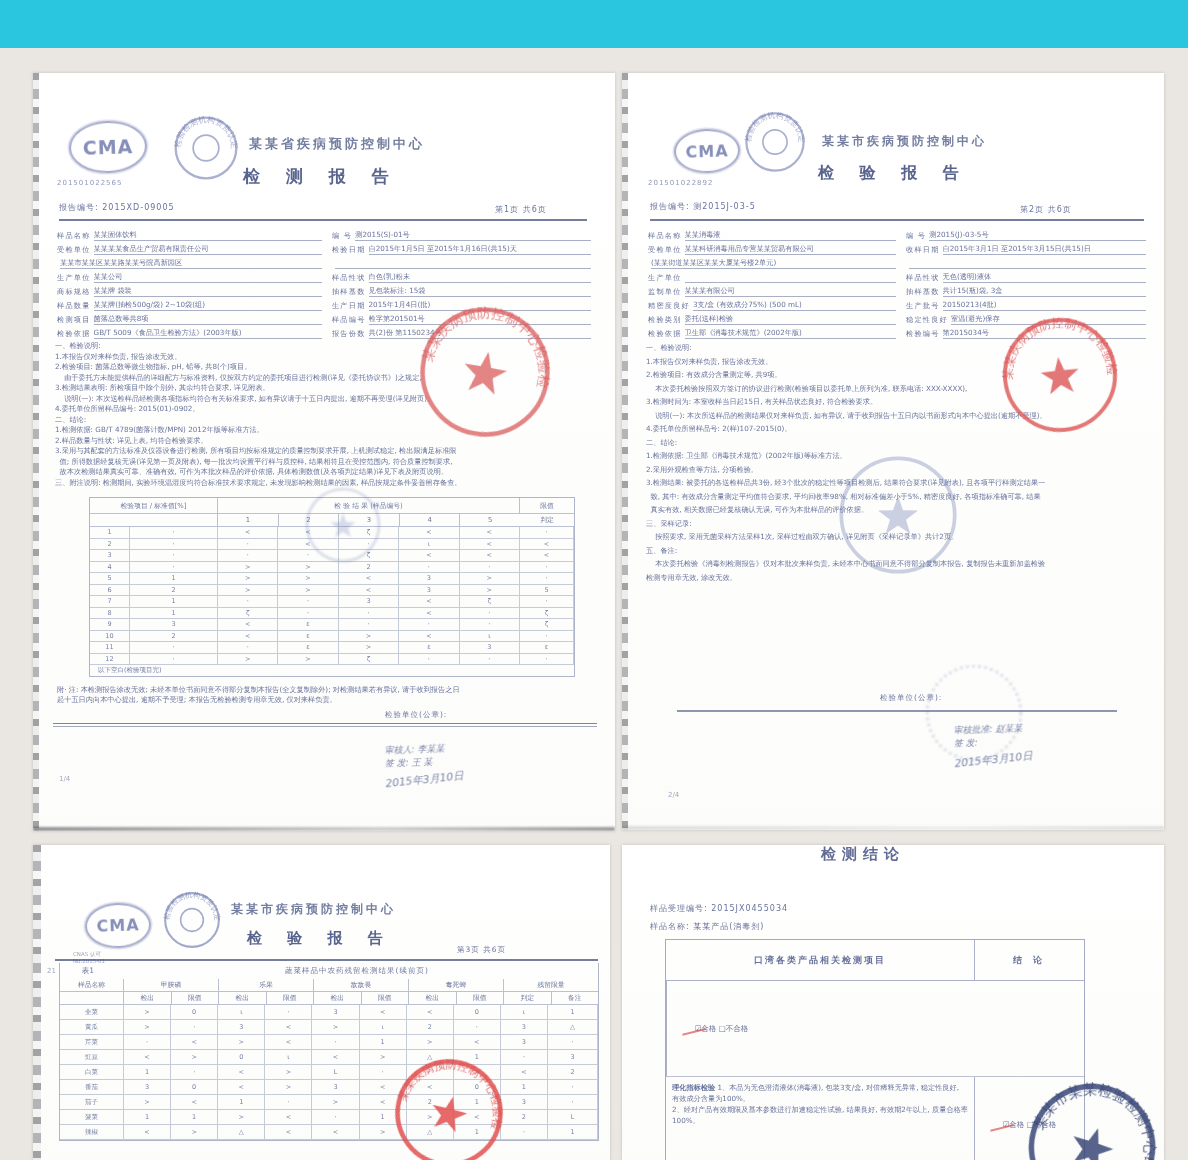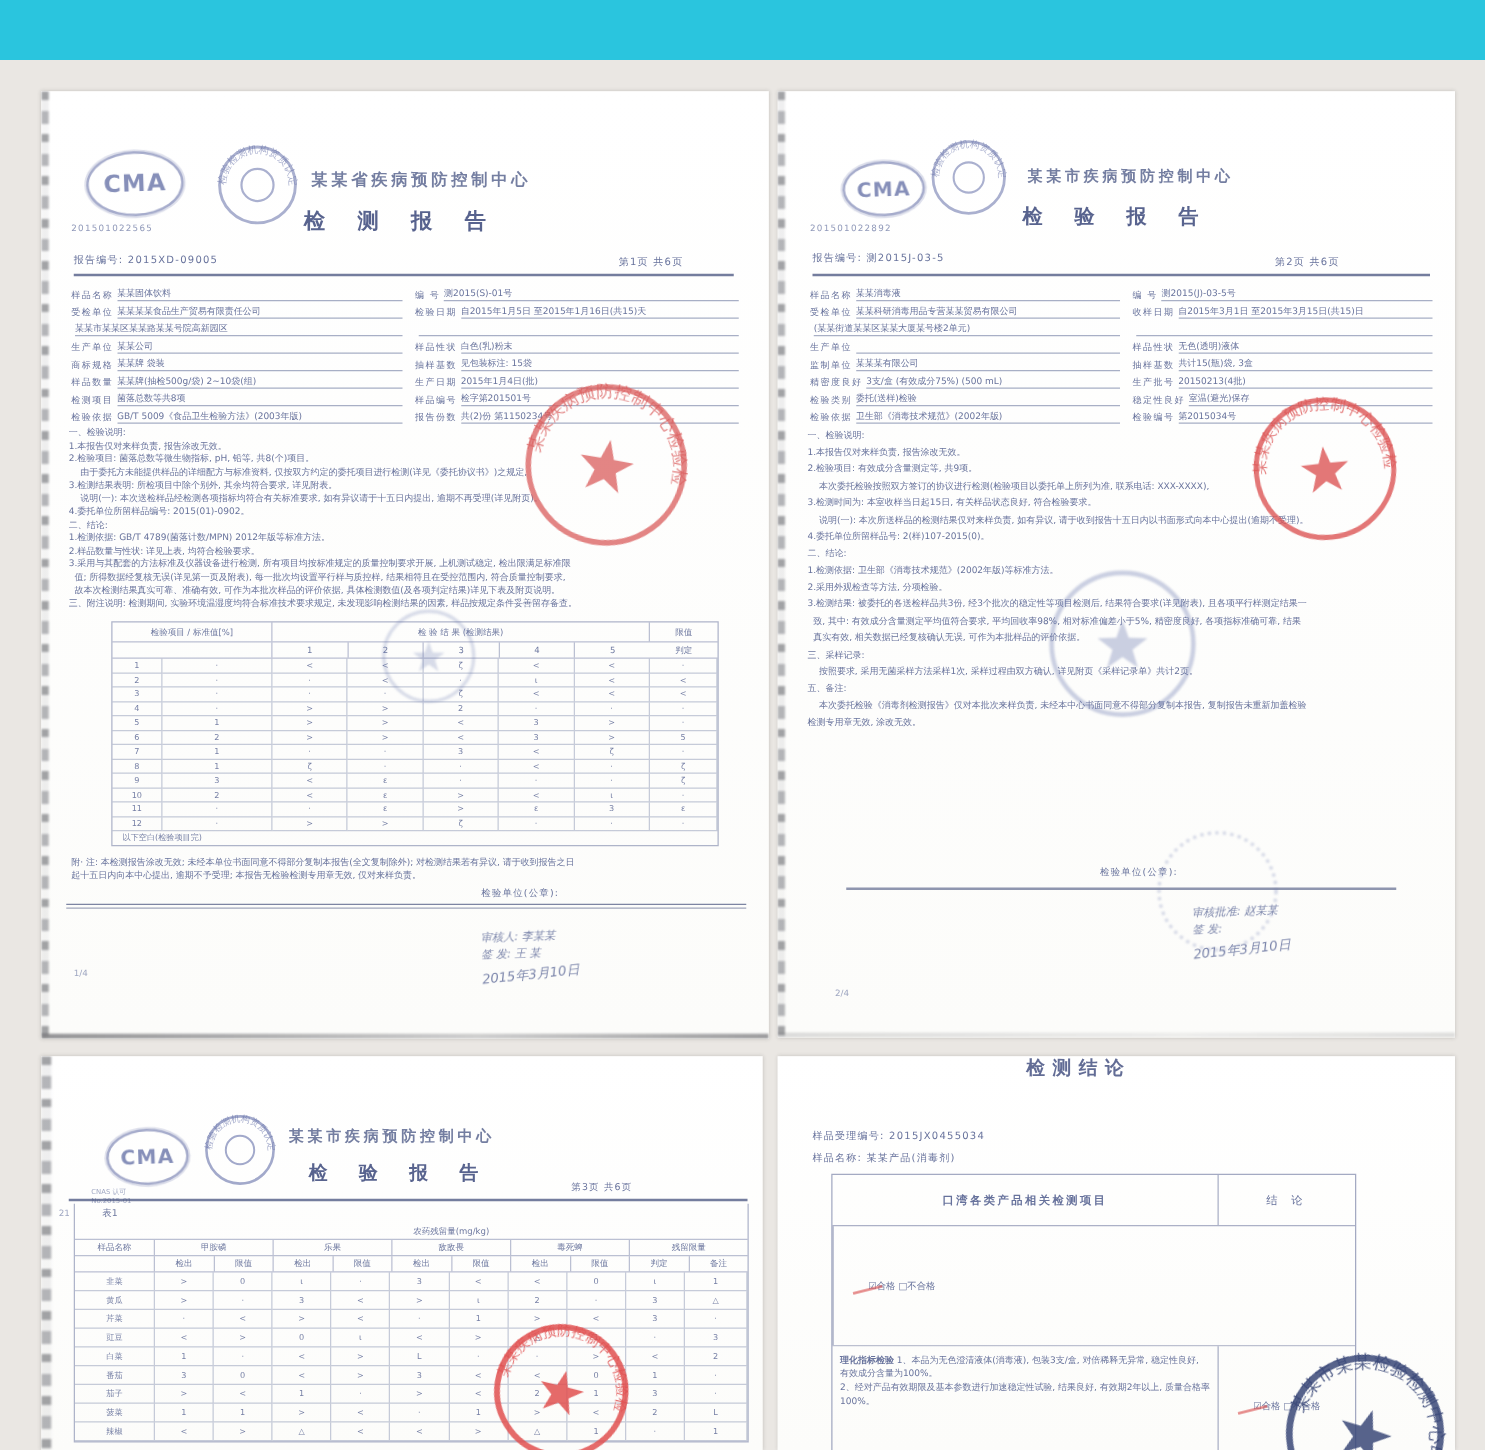--- a/index.html
+++ b/index.html
@@ -52,21 +52,21 @@
 .srule{position:absolute;height:1.5px;background:rgba(70,82,125,.6);filter:blur(.4px)}
 .sig{position:absolute;font-size:9px;font-style:italic;color:rgba(90,103,150,.8);filter:blur(.5px);transform:rotate(-2deg)}
 .sigdate{font-size:10.5px;transform:rotate(-4deg);display:inline-block;margin-top:4px}
 .pagemark{position:absolute;font-size:7px;color:rgba(95,108,155,.6);filter:blur(.5px)}
 .stamp{position:absolute}
 .c4title{position:absolute;left:0;right:60px;text-align:center;font-size:15px;font-weight:bold;letter-spacing:6px;color:rgba(70,82,130,.85);filter:blur(.5px)}
 .c4line{position:absolute;font-size:8px;letter-spacing:1px}
 .t4{position:absolute;border:1px solid rgba(90,100,145,.55);filter:blur(.3px)}
 .t4head{display:flex;border-bottom:1px solid rgba(90,100,145,.5)}
 .t4h1{width:308px;display:flex;align-items:center;justify-content:center;font-size:9px;font-weight:bold;letter-spacing:2px;height:40px}
-.t4h2{width:110px;border-left:1px solid rgba(90,100,145,.5);display:flex;align-items:center;justify-content:center;font-size:9px;font-weight:normal;letter-spacing:4px}
+.t4h2{width:110px;border-left:1px solid rgba(90,100,145,.5);display:flex;align-items:center;justify-content:center;font-size:9px;font-weight:bold;letter-spacing:4px}
 .t4row{display:flex;border-bottom:1px solid rgba(90,100,145,.4)}
 .t4c1{width:308px;padding:5px 6px;font-size:7.2px;line-height:11px;white-space:pre-line}
 .t4c1 .rh{font-weight:bold}
 .t4c2{width:110px;border-left:1px solid rgba(90,100,145,.5);display:flex;align-items:center;justify-content:center;font-size:7.5px;position:relative}
 .t4c2::after{content:"";position:absolute;left:14px;top:calc(50% - 7px);width:24px;height:9px;border-bottom:2px solid rgba(215,70,70,.65);transform:rotate(-14deg);filter:blur(.5px)}
 </style>
 </head>
 <body>
 
 <div id="app">
@@ -162,21 +162,21 @@
           </div>
         </div>
     </div>
 
     <div class="bodyblk ink" style="left:22px;top:268px;width:548px"><div>一、检验说明:</div><div>1.本报告仅对来样负责, 报告涂改无效。</div><div>2.检验项目: 菌落总数等微生物指标, pH, 铅等, 共8(个)项目。</div><div>    由于委托方未能提供样品的详细配方与标准资料, 仅按双方约定的委托项目进行检测(详见《委托协议书》)之规定,</div><div>3.检测结果表明: 所检项目中除个别外, 其余均符合要求, 详见附表。</div><div>    说明(一): 本次送检样品经检测各项指标均符合有关标准要求, 如有异议请于十五日内提出, 逾期不再受理(详见附页)。</div><div>4.委托单位所留样品编号: 2015(01)-0902。</div><div>二、结论:</div><div>1.检测依据: GB/T 4789(菌落计数/MPN) 2012年版等标准方法。</div><div>2.样品数量与性状: 详见上表, 均符合检验要求。</div><div>3.采用与其配套的方法标准及仪器设备进行检测, 所有项目均按标准规定的质量控制要求开展, 上机测试稳定, 检出限满足标准限</div><div>  值; 所得数据经复核无误(详见第一页及附表), 每一批次均设置平行样与质控样, 结果相符且在受控范围内, 符合质量控制要求,</div><div>  故本次检测结果真实可靠、准确有效, 可作为本批次样品的评价依据, 具体检测数值(及各项判定结果)详见下表及附页说明。</div><div>三、附注说明: 检测期间, 实验环境温湿度均符合标准技术要求规定, 未发现影响检测结果的因素, 样品按规定条件妥善留存备查。</div></div>
 
 
     <div class="tbl" style="left:56px;top:424px;width:486px">
       <div class="trow" style="height:16px">
         <div class="tc" style="width:128px">检验项目 / 标准值[%]</div>
-        <div class="tc" style="flex:1">检 验 结 果 (检测结果)</div>
+        <div class="tc" style="flex:1">检 验 结 果 (样品编号)</div>
         <div class="tc" style="width:54px">限值</div>
       </div>
       <div class="trow" style="height:13px">
         <div class="tc" style="width:128px"></div>
         <div style="flex:1;display:flex">
             <div class="tc" style="flex:1">1</div>
             <div class="tc" style="flex:1">2</div>
             <div class="tc" style="flex:1">3</div>
             <div class="tc" style="flex:1">4</div>
             <div class="tc" style="flex:1">5</div>
@@ -446,24 +446,21 @@
     </svg>
     <div class="orgname" style="left:198px;top:56px;font-size:12px">某某市疾病预防控制中心</div>
     <div class="rtitle" style="left:214px;top:84px;font-size:15px">检 验 报 告</div>
     <div class="rline ink" style="left:424px;top:100px;font-size:7.5px">第3页 共6页</div>
     <div class="pagemark" style="left:14px;top:122px">21</div>
     <div class="hrule" style="left:22px;right:12px;top:114px"></div>
 
     <div class="tbl" style="left:26px;top:118px;width:540px;border-top:none">
       <div class="trow" style="height:16px;border-bottom:none">
         <div class="tc" style="width:56px;border-right:none;font-size:7.5px">表1</div>
-      </div>
-      <div class="trow" style="height:13px">
-        <div class="tc" style="width:64px;border-right:none"></div>
-        <div class="tc" style="flex:1;border-right:none">农药残留量(mg/kg)</div>
+        <div class="tc" style="flex:1;border-right:none;font-size:7.5px;letter-spacing:1px">蔬菜样品中农药残留检测结果(续前页)</div>
       </div>
       <div class="trow" style="height:13px">
         <div class="tc" style="width:64px">样品名称</div>
         <div style="flex:1;display:flex">
             <div class="tc" style="flex:1">甲胺磷</div>
             <div class="tc" style="flex:1">乐果</div>
             <div class="tc" style="flex:1">敌敌畏</div>
             <div class="tc" style="flex:1">毒死蜱</div>
             <div class="tc" style="flex:1">残留限量</div>
           </div>

